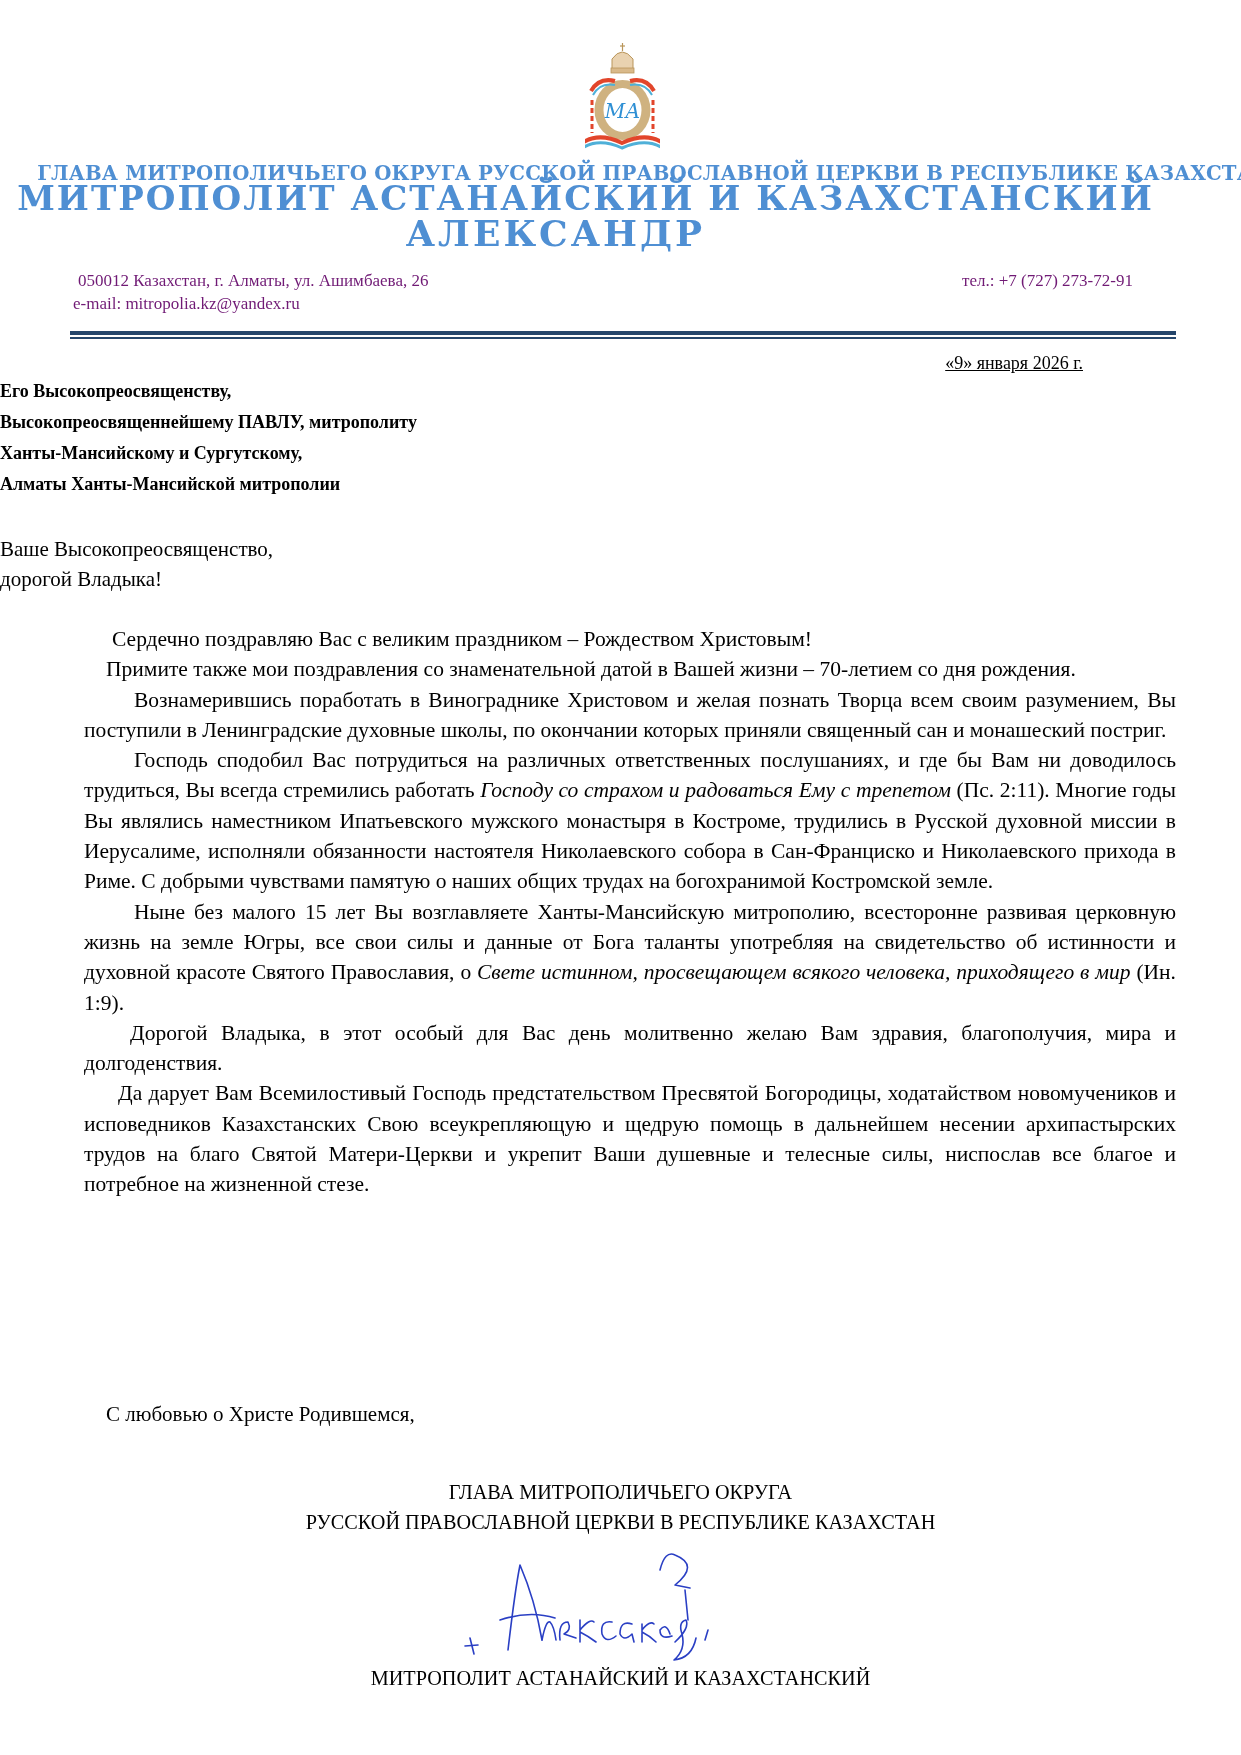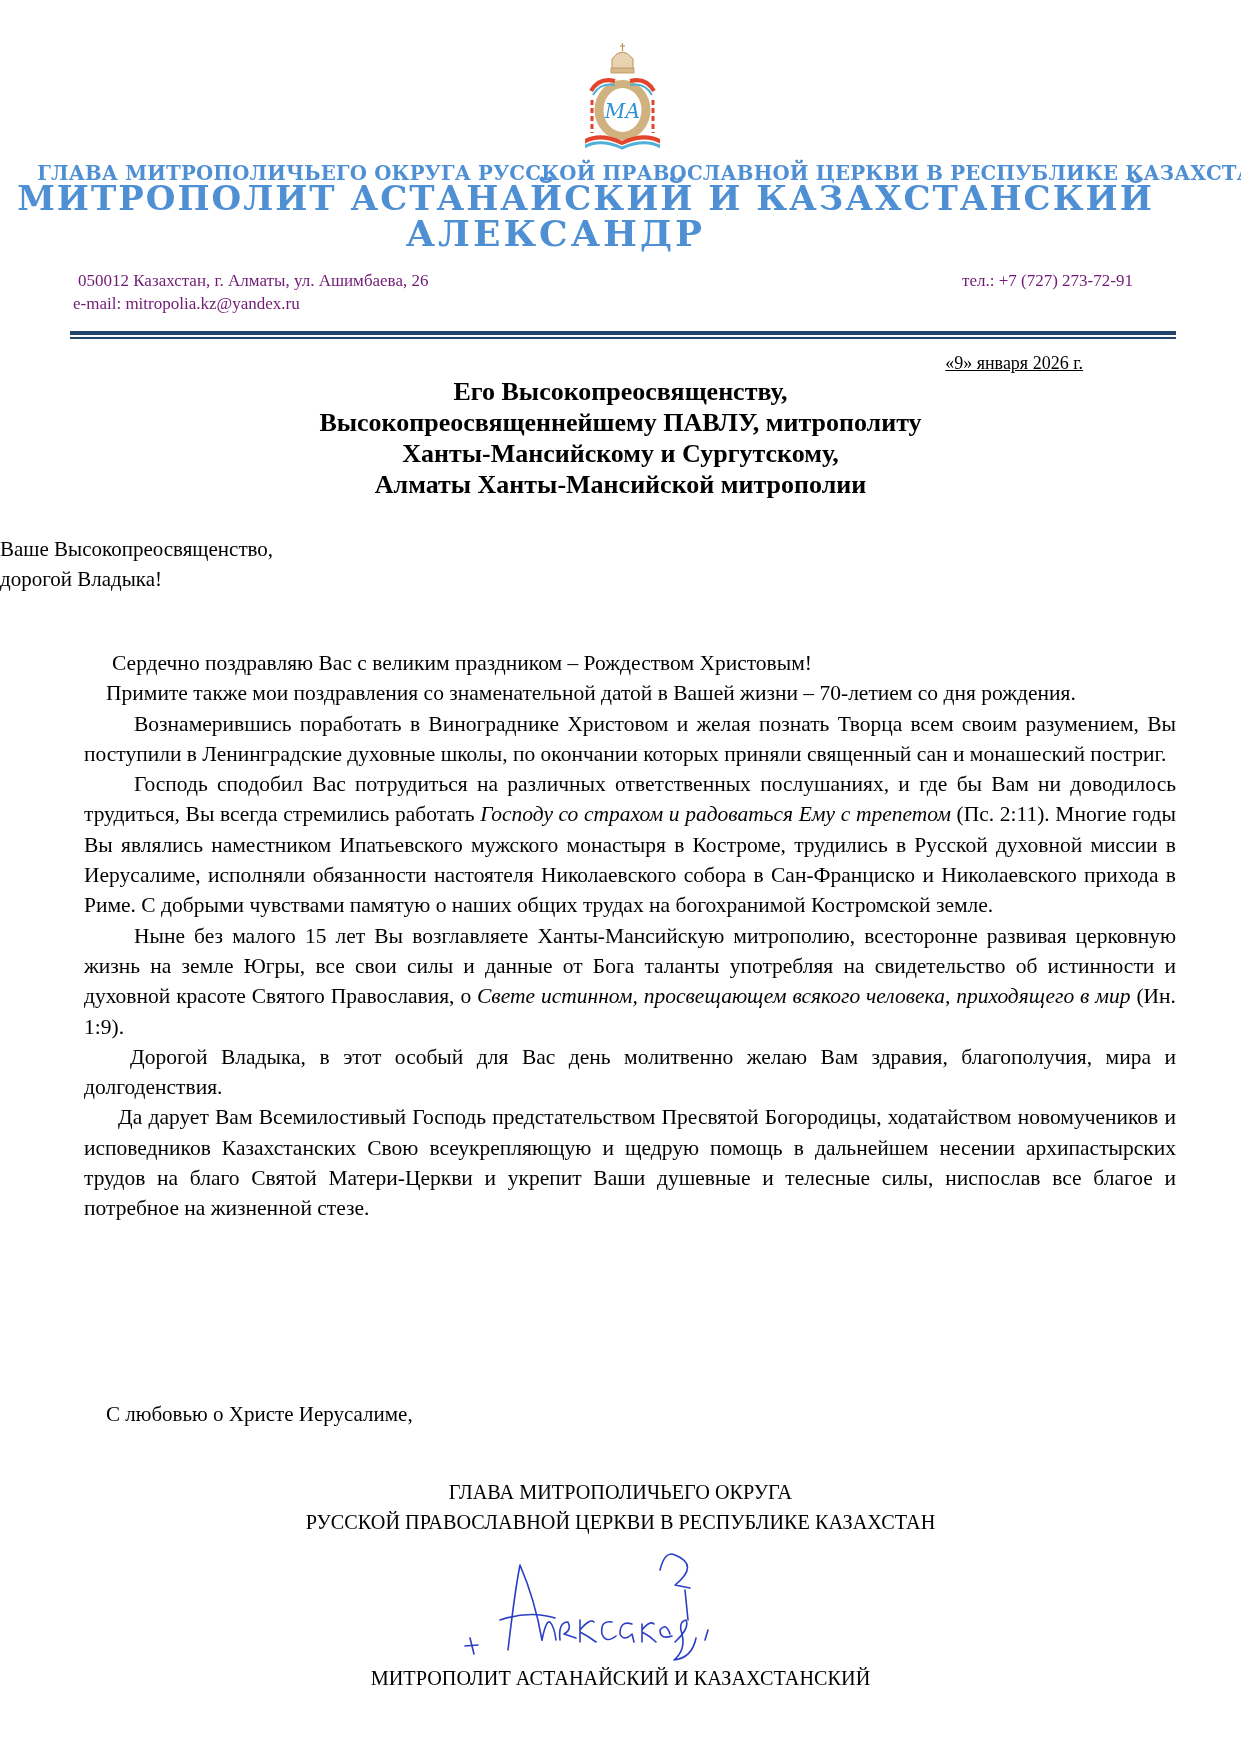--- a/index.html
+++ b/index.html
@@ -24,31 +24,31 @@
   .phone { left: 962px; top: 271px; }
 
   
   .rule-thick { position: absolute; left: 70px; width: 1106px; top: 331px; height: 4px; background: #24456b; }
   .rule-thin  { position: absolute; left: 70px; width: 1106px; top: 337px; height: 2px; background: #24456b; }
 
   
   .date { position: absolute; right: 68px; top: 353px; font-size: 18px; text-decoration: underline; white-space: nowrap; }
 
   
-  .addressee { position: absolute; left: 0; width: 1241px; top: 376px; text-align: center;
-               font-weight: bold; font-size: 26px; line-height: 31px; }
+  .addressee { position: absolute; left: 0; width: 1241px; top: 376px; 
+               font-weight: bold; font-size: 18px; line-height: 31px; }
   .addressee div { white-space: nowrap; }
 
   
   .salutation { position: absolute; left: 0; width: 1241px; top: 534px; text-align: left;
                 font-size: 21px; line-height: 30px; }
 
   
   .body-text { position: absolute; left: 84px; width: 1092px; top: 624px;
-               font-size: 21.5px; line-height: 30.3px; text-align: justify; margin-top: 24px; }
+               font-size: 21.5px; line-height: 30.3px; text-align: justify; }
   .body-text p { margin: 0; text-indent: 50px; }
   .body-text p.i1 { text-indent: 46px; }
   .body-text p.i2 { text-indent: 34px; }
   .body-text p.i3 { text-indent: 28px; }
   .body-text p.i4 { text-indent: 22px; }
   .body-text em { font-style: italic; }
 
   .closing { position: absolute; left: 106px; top: 1402px; font-size: 21px; white-space: nowrap; }
 
   .sig-title { position: absolute; left: 0; width: 1241px; text-align: center; font-size: 22px; line-height: 30px; top: 1477px; transform: scaleX(0.92); }
@@ -111,21 +111,21 @@
   <div class="body-text">
     <p class="i3">Сердечно поздравляю Вас с великим праздником – Рождеством Христовым!</p>
     <p class="i4">Примите также мои поздравления со знаменательной датой в Вашей жизни – 70-летием со дня рождения.</p>
     <p><span>Вознамерившись поработать в Винограднике Христовом и желая познать Творца всем своим разумением, Вы поступили в Ленинградские духовные школы, по окончании которых приняли священный сан и монашеский постриг.</span></p>
     <p><span>Господь сподобил Вас потрудиться на различных ответственных послушаниях, и где бы Вам ни доводилось трудиться, Вы всегда стремились работать </span><em>Господу со страхом и радоваться Ему с трепетом</em><span> (Пс. 2:11). Многие годы Вы являлись наместником Ипатьевского мужского монастыря в Костроме, трудились в Русской духовной миссии в Иерусалиме, исполняли обязанности настоятеля Николаевского собора в Сан-Франциско и Николаевского прихода в Риме. С добрыми чувствами памятую о наших общих трудах на богохранимой Костромской земле.</span></p>
     <p><span>Ныне без малого 15 лет Вы возглавляете Ханты-Мансийскую митрополию, всесторонне развивая церковную жизнь на земле Югры, все свои силы и данные от Бога таланты употребляя на свидетельство об истинности и духовной красоте Святого Православия, о </span><em>Свете истинном, просвещающем всякого человека, приходящего в мир</em><span> (Ин. 1:9).</span></p>
     <p class="i1">Дорогой Владыка, в этот особый для Вас день молитвенно желаю Вам здравия, благополучия, мира и долгоденствия.</p>
     <p class="i2">Да дарует Вам Всемилостивый Господь предстательством Пресвятой Богородицы, ходатайством новомучеников и исповедников Казахстанских Свою всеукрепляющую и щедрую помощь в дальнейшем несении архипастырских трудов на благо Святой Матери-Церкви и укрепит Ваши душевные и телесные силы, ниспослав все благое и потребное на жизненной стезе.</p>
   </div>
 
-  <div class="closing">С любовью о Христе Иерусалиме,</div>
+  <div class="closing">С любовью о Христе Родившемся,</div>
 
   <div class="sig-title">
     <div>ГЛАВА МИТРОПОЛИЧЬЕГО ОКРУГА</div>
     <div>РУССКОЙ ПРАВОСЛАВНОЙ ЦЕРКВИ В РЕСПУБЛИКЕ КАЗАХСТАН</div>
   </div>
 
   <svg class="signature" viewBox="0 0 260 135">
     <g fill="none" stroke="#2a3fc4" stroke-width="1.6" stroke-linecap="round" stroke-linejoin="round">
 
       <path d="M10 108 L14 124"></path>

